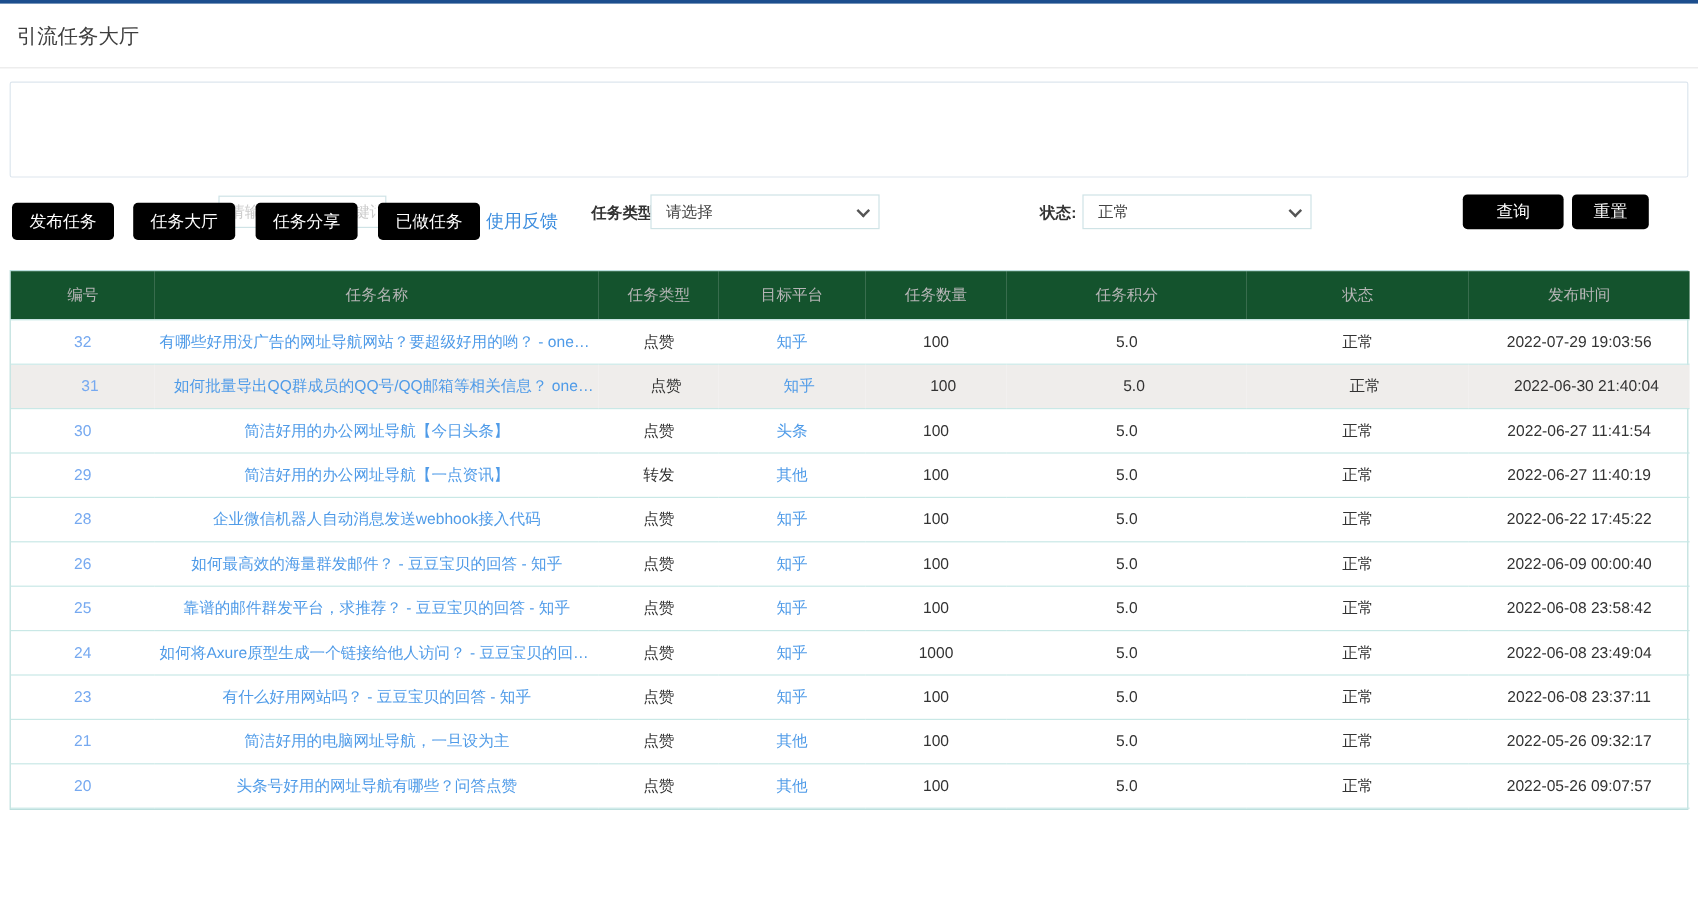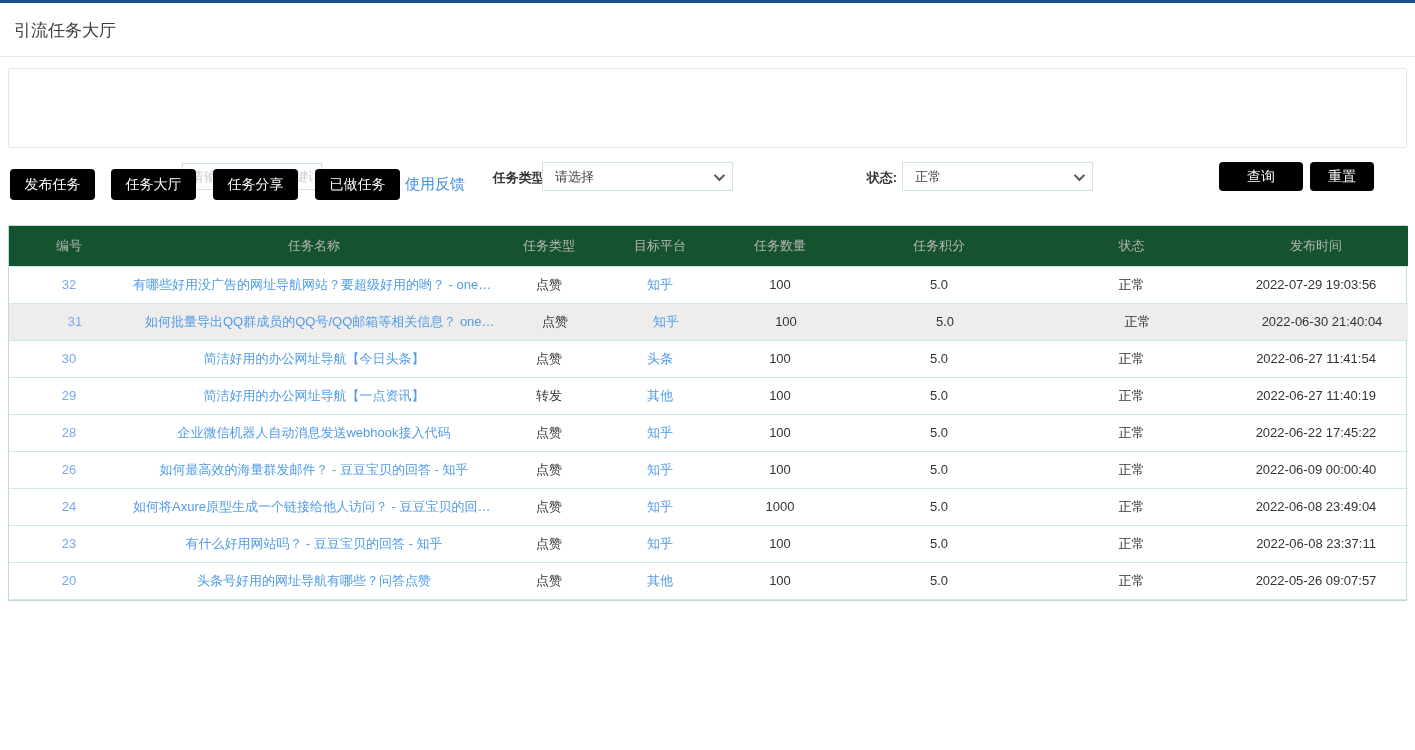--- a/index.html
+++ b/index.html
@@ -163,38 +163,58 @@
     <td class="c-id">26</td>
     <td class="c-name">如何最高效的海量群发邮件？ - 豆豆宝贝的回答 - 知乎</td>
     <td class="c-type">点赞</td>
     <td class="c-platform">知乎</td>
     <td class="c-quantity">100</td>
     <td class="c-points">5.0</td>
     <td class="c-status">正常</td>
     <td class="c-time">2022-06-09 00:00:40</td>
   </tr>
         <tr>
+    <td class="c-id">25</td>
+    <td class="c-name">靠谱的邮件群发平台，求推荐？ - 豆豆宝贝的回答 - 知乎</td>
+    <td class="c-type">点赞</td>
+    <td class="c-platform">知乎</td>
+    <td class="c-quantity">100</td>
+    <td class="c-points">5.0</td>
+    <td class="c-status">正常</td>
+    <td class="c-time">2022-06-08 23:58:42</td>
+  </tr>
+        <tr>
     <td class="c-id">24</td>
     <td class="c-name">如何将Axure原型生成一个链接给他人访问？ - 豆豆宝贝的回答 - ...</td>
     <td class="c-type">点赞</td>
     <td class="c-platform">知乎</td>
     <td class="c-quantity">1000</td>
     <td class="c-points">5.0</td>
     <td class="c-status">正常</td>
     <td class="c-time">2022-06-08 23:49:04</td>
   </tr>
         <tr>
     <td class="c-id">23</td>
     <td class="c-name">有什么好用网站吗？ - 豆豆宝贝的回答 - 知乎</td>
     <td class="c-type">点赞</td>
     <td class="c-platform">知乎</td>
     <td class="c-quantity">100</td>
     <td class="c-points">5.0</td>
     <td class="c-status">正常</td>
     <td class="c-time">2022-06-08 23:37:11</td>
+  </tr>
+        <tr>
+    <td class="c-id">21</td>
+    <td class="c-name">简洁好用的电脑网址导航，一旦设为主</td>
+    <td class="c-type">点赞</td>
+    <td class="c-platform">其他</td>
+    <td class="c-quantity">100</td>
+    <td class="c-points">5.0</td>
+    <td class="c-status">正常</td>
+    <td class="c-time">2022-05-26 09:32:17</td>
   </tr>
         <tr>
     <td class="c-id">20</td>
     <td class="c-name">头条号好用的网址导航有哪些？问答点赞</td>
     <td class="c-type">点赞</td>
     <td class="c-platform">其他</td>
     <td class="c-quantity">100</td>
     <td class="c-points">5.0</td>
     <td class="c-status">正常</td>
     <td class="c-time">2022-05-26 09:07:57</td>

